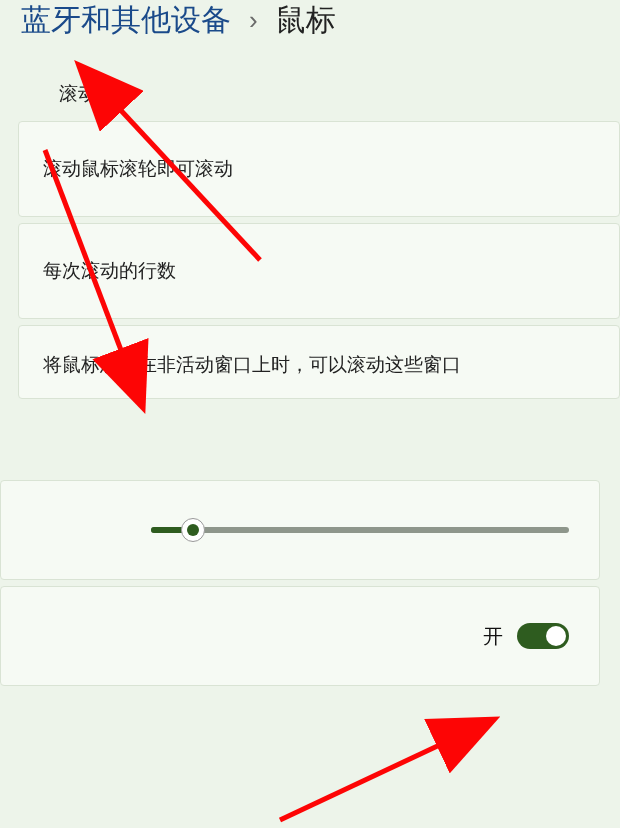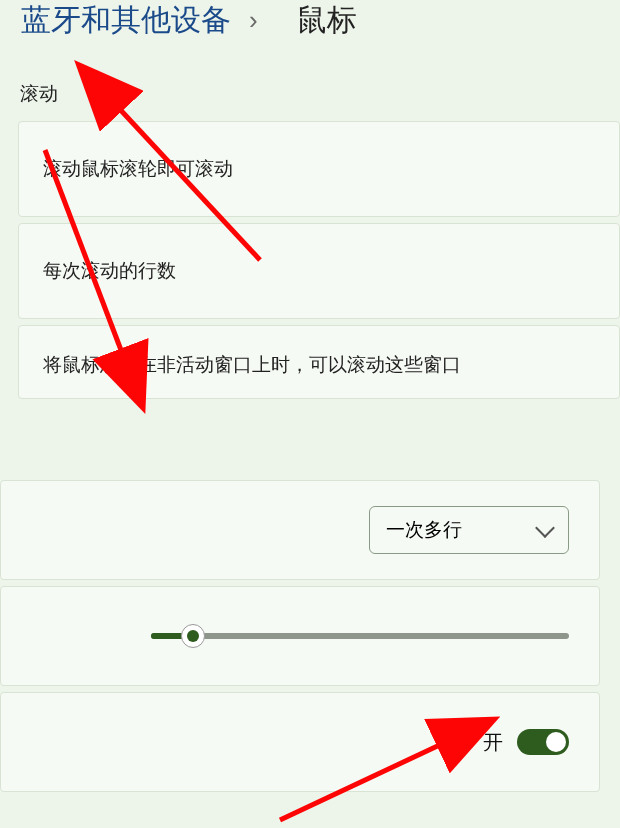--- a/index.html
+++ b/index.html
@@ -19,26 +19,26 @@
       font-size: 30px;
       color: #1a4a8a;
     }
     .breadcrumb .sep {
       color: #6a6a6a;
       font-size: 26px;
     }
     .breadcrumb .current {
       color: #222;
       font-weight: 400;
-      margin-left: 21px;
     }
     .section-label {
       padding: 30px 20px 14px 20px;
       font-size: 19px;
       color: #222;
+      margin-left: 39px;
     }
     .panel-stack {
       display: flex;
       flex-direction: column;
       gap: 6px;
       padding: 0 0 0 18px;
     }
     .row {
       background: #f6faf4;
       border: 1px solid #d9e3d4;
@@ -165,26 +165,20 @@
   </div>
   <div class="row">
     <span>每次滚动的行数</span>
   </div>
   <div class="row tight">
     <span>将鼠标悬停在非活动窗口上时，可以滚动这些窗口</span>
   </div>
 </div>
 
 <div class="controls">
-  <div class="ctrl-row">
-    <div class="dropdown">
-      <span>一次多行</span>
-      <span class="chevron"></span>
-    </div>
-  </div>
   <div class="ctrl-row slider-row">
     <div class="slider">
       <div class="fill"></div>
       <div class="thumb"></div>
     </div>
   </div>
   <div class="ctrl-row toggle-row">
     <span class="toggle-label">开</span>
     <div class="toggle">
       <div class="knob"></div>

